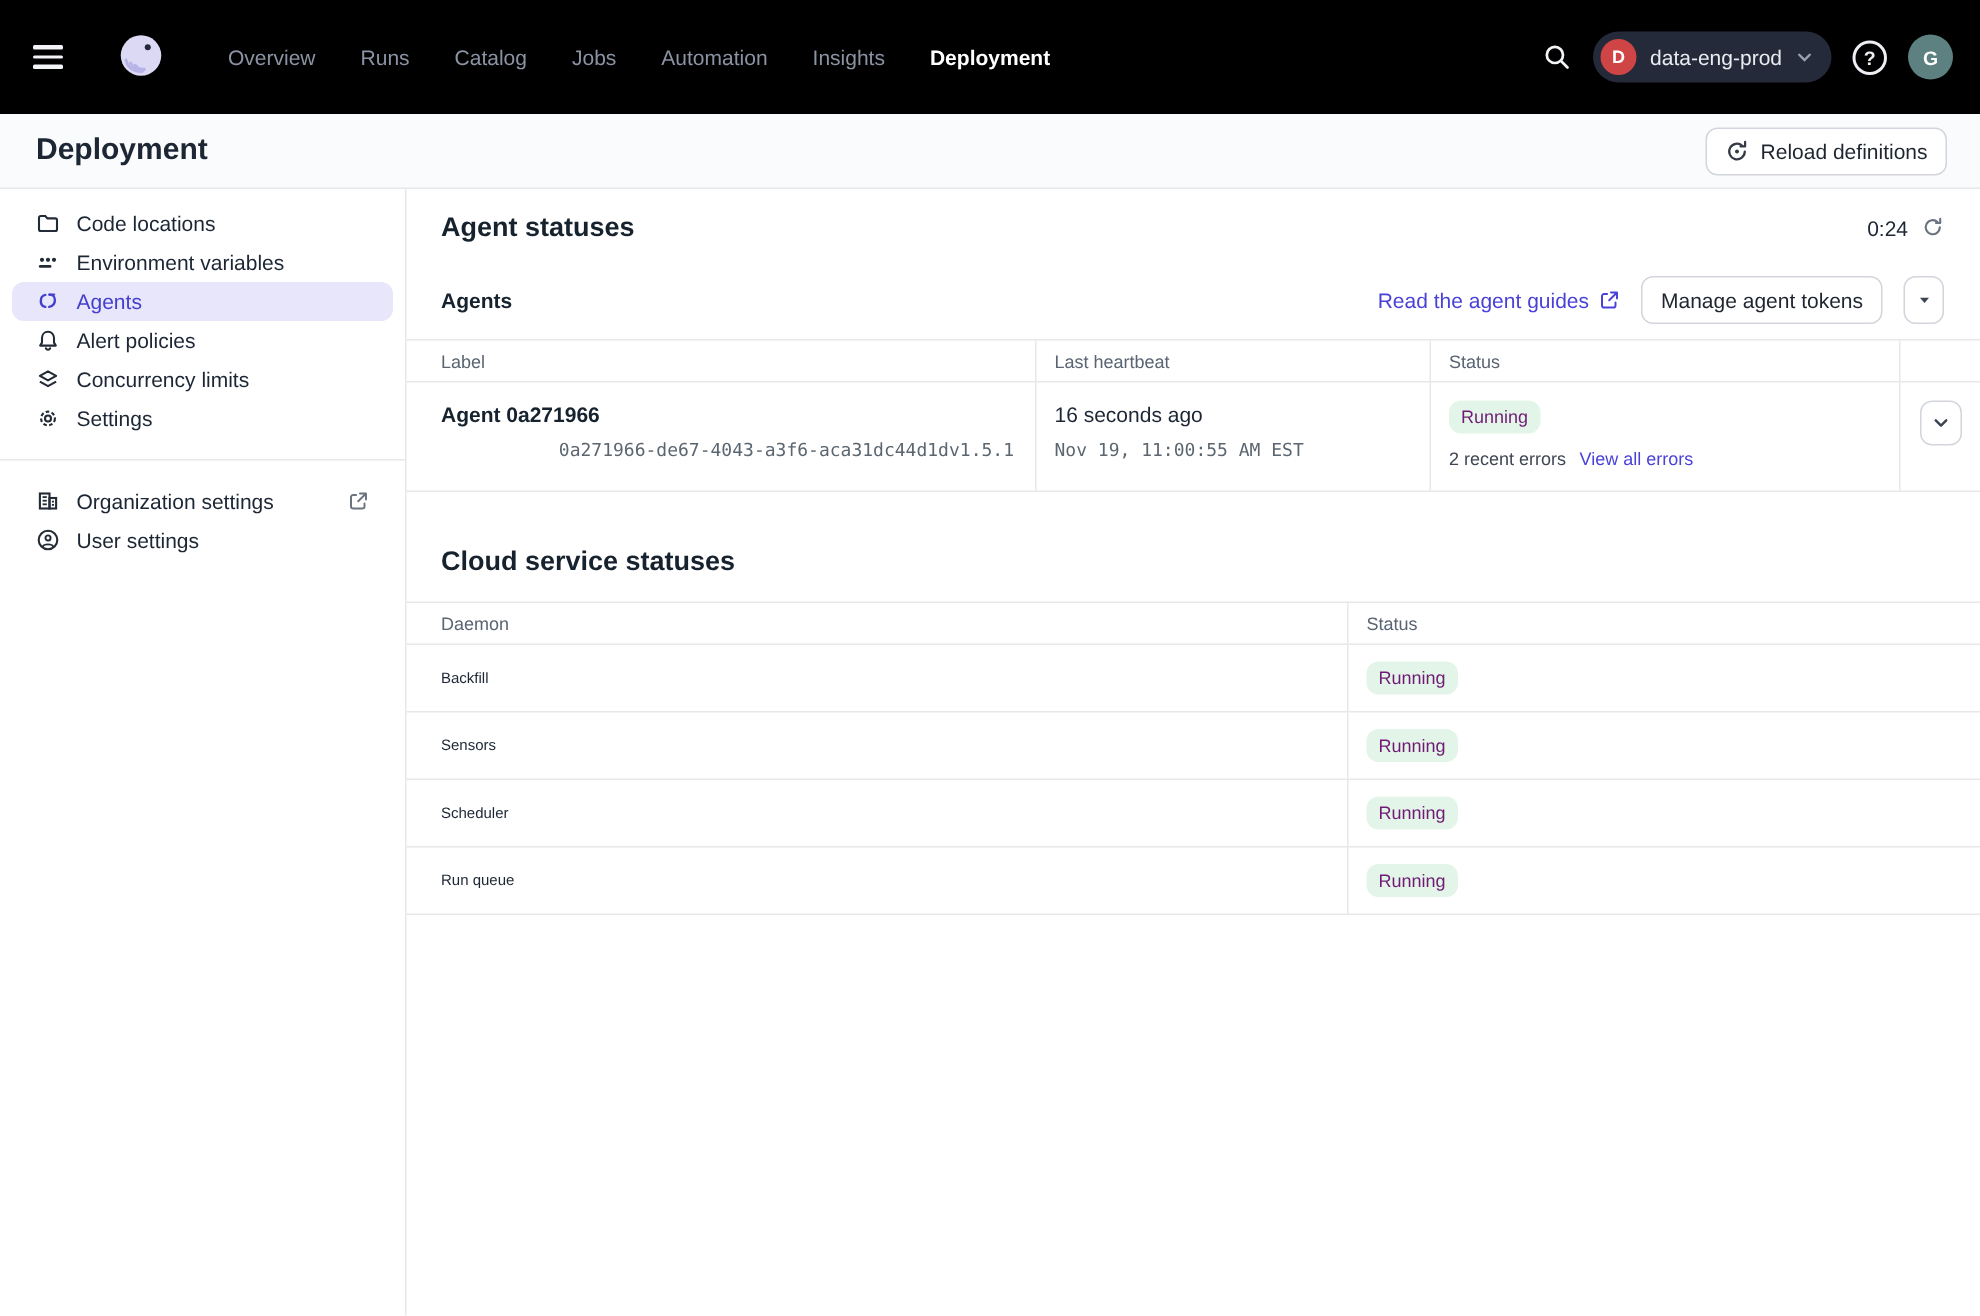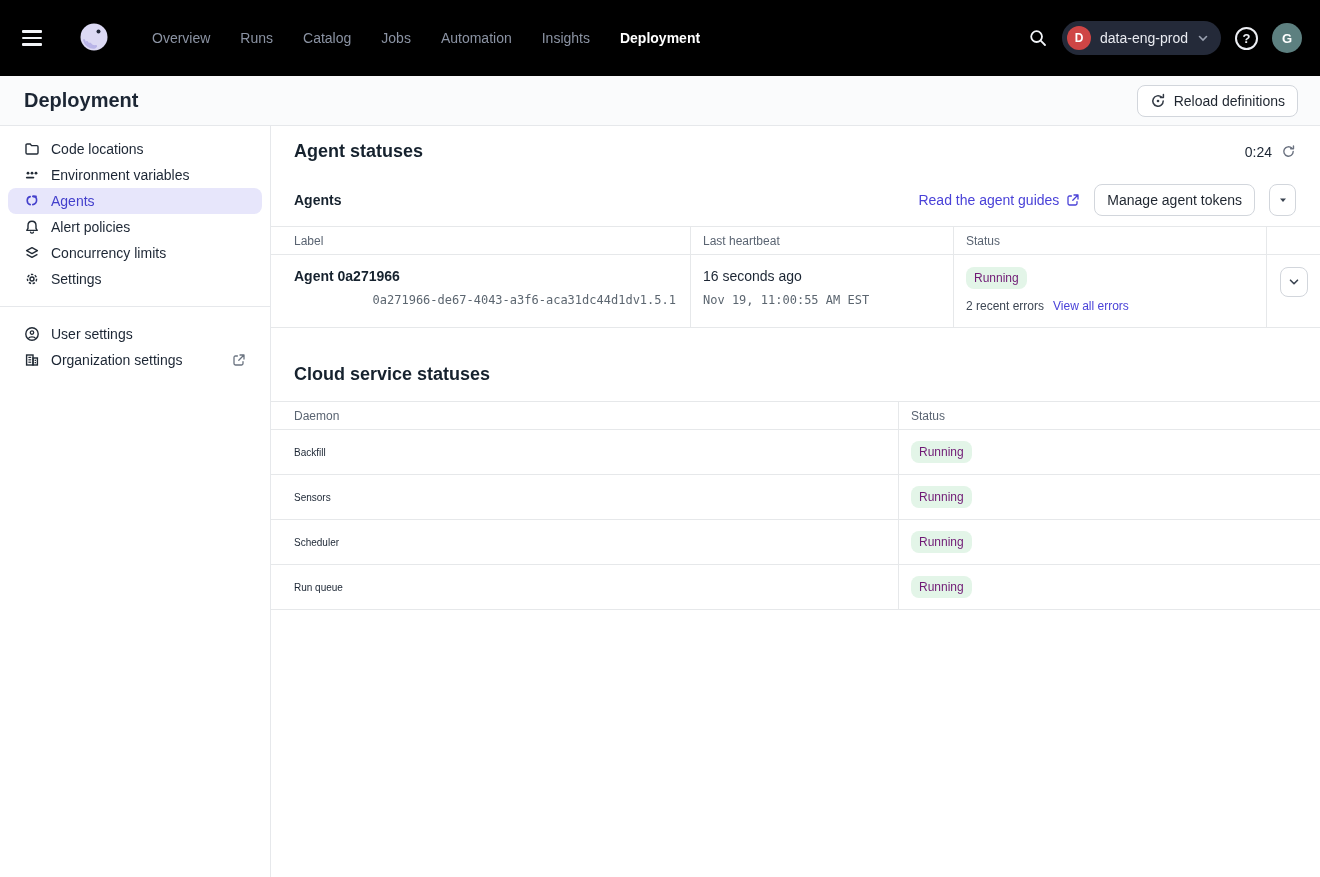--- a/index.html
+++ b/index.html
@@ -217,46 +217,46 @@
             </svg>
           </span>
         <span>Settings</span>
       </div>
     </div>
     <div class="side-divider"></div>
     <div class="side-list">
       <div class="side-item">
         <span class="ic">
             <svg width="16" height="16" viewBox="0 0 16 16">
-              <circle cx="8" cy="8" r="6.2" fill="none" stroke="currentColor" stroke-width="1.4"></circle>
-              <circle cx="8" cy="6.6" r="1.7" fill="none" stroke="currentColor" stroke-width="1.3"></circle>
-              <path d="M4.6 12.2c.7-1.7 6.1-1.7 6.8 0" fill="none" stroke="currentColor" stroke-width="1.3" stroke-linecap="round"></path>
-            </svg>
-          </span>
-        <span>User settings</span>
-      </div>
-      <div class="side-item">
-        <span class="ic">
-            <svg width="16" height="16" viewBox="0 0 16 16">
               <rect x="2.6" y="3" width="6.4" height="10" fill="none" stroke="currentColor" stroke-width="1.4"></rect>
               <rect x="9" y="6" width="4.4" height="7" fill="none" stroke="currentColor" stroke-width="1.4"></rect>
               <line x1="4.4" y1="5.4" x2="7.2" y2="5.4" stroke="currentColor" stroke-width="1.2"></line>
               <line x1="4.4" y1="7.8" x2="7.2" y2="7.8" stroke="currentColor" stroke-width="1.2"></line>
               <line x1="4.4" y1="10.2" x2="7.2" y2="10.2" stroke="currentColor" stroke-width="1.2"></line>
               <line x1="10.6" y1="8.4" x2="12" y2="8.4" stroke="currentColor" stroke-width="1.2"></line>
               <line x1="10.6" y1="10.6" x2="12" y2="10.6" stroke="currentColor" stroke-width="1.2"></line>
             </svg>
           </span>
         <span>Organization settings</span>
         <span class="ext">
             <svg width="14" height="14" viewBox="0 0 14 14">
               <path d="M5.4 3H3.4A1.4 1.4 0 0 0 2 4.4v6.2A1.4 1.4 0 0 0 3.4 12h6.2A1.4 1.4 0 0 0 11 10.6V8.6" fill="none" stroke="currentColor" stroke-width="1.3" stroke-linecap="round"></path>
               <path d="M8 2h4v4M11.7 2.3L6.8 7.2" fill="none" stroke="currentColor" stroke-width="1.3" stroke-linecap="round" stroke-linejoin="round"></path>
             </svg>
           </span>
+      </div>
+      <div class="side-item">
+        <span class="ic">
+            <svg width="16" height="16" viewBox="0 0 16 16">
+              <circle cx="8" cy="8" r="6.2" fill="none" stroke="currentColor" stroke-width="1.4"></circle>
+              <circle cx="8" cy="6.6" r="1.7" fill="none" stroke="currentColor" stroke-width="1.3"></circle>
+              <path d="M4.6 12.2c.7-1.7 6.1-1.7 6.8 0" fill="none" stroke="currentColor" stroke-width="1.3" stroke-linecap="round"></path>
+            </svg>
+          </span>
+        <span>User settings</span>
       </div>
     </div>
   </div>
 
   <div class="main">
 
     <div class="sect-head agent-head">
       <h2 class="sect-title">Agent statuses</h2>
       <div class="countdown">
         <span>0:24</span>

